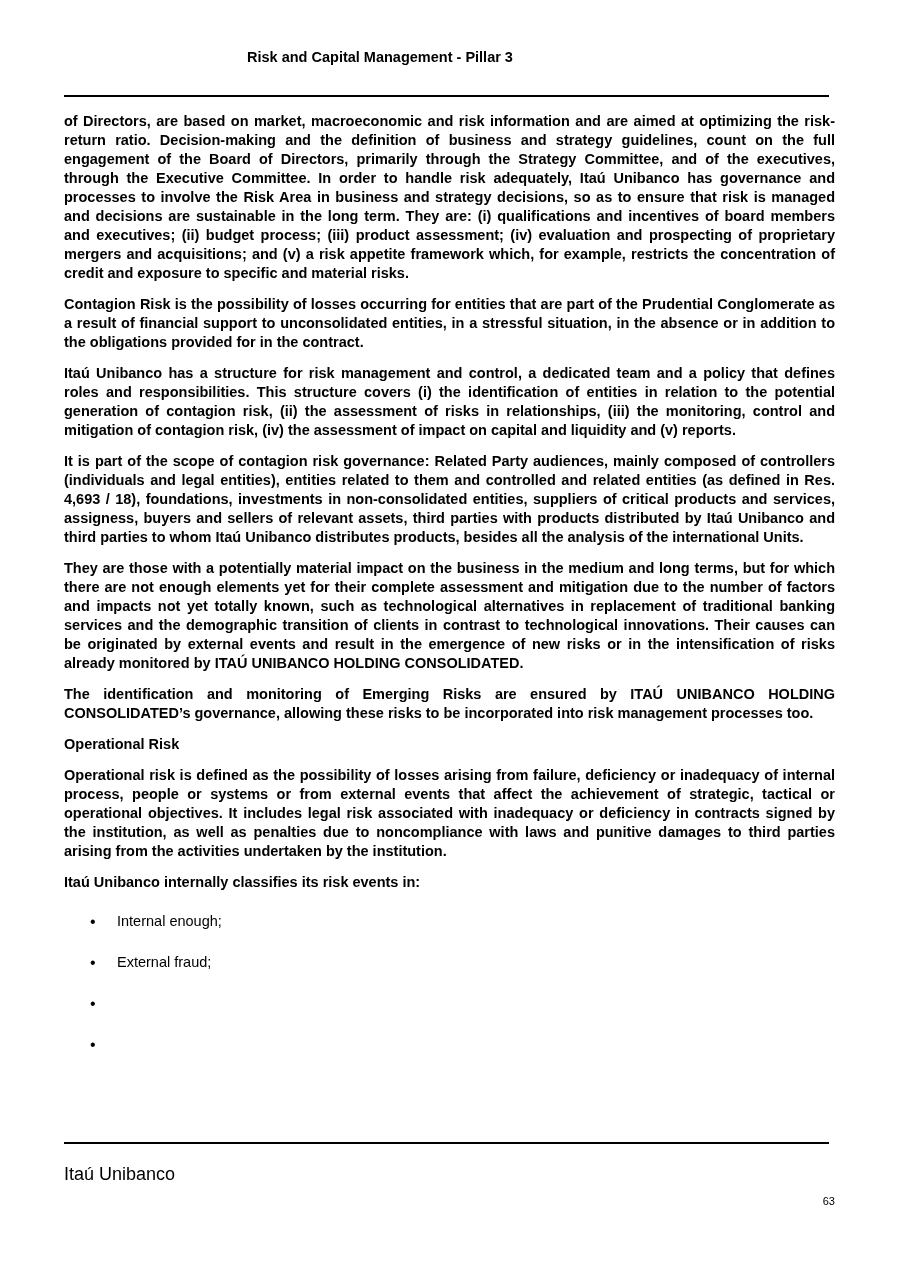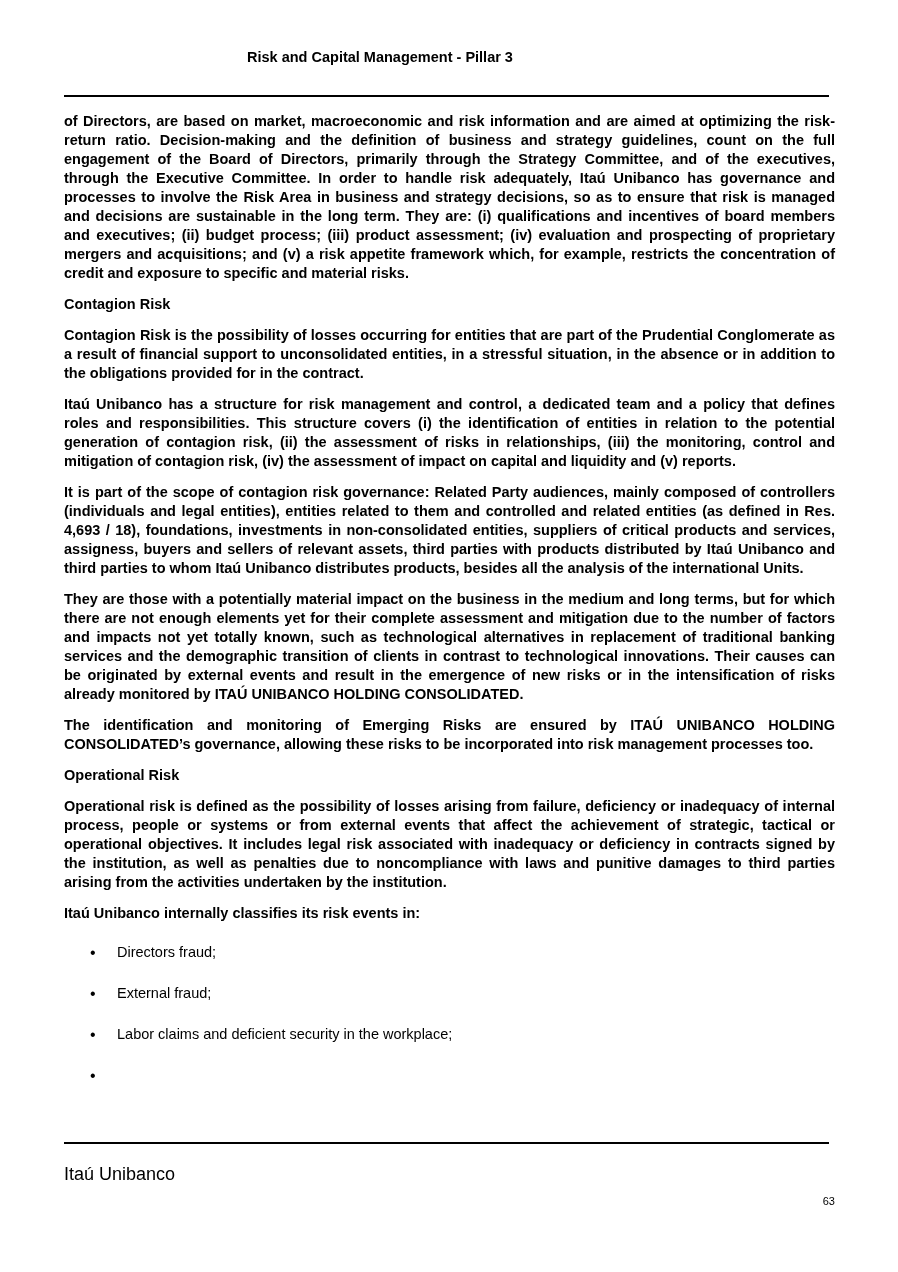--- a/index.html
+++ b/index.html
@@ -22,44 +22,42 @@
 </style>
 </head>
 <body>
 
 <div class="header-title">Risk and Capital Management - Pillar 3</div>
 <div class="rule top"></div>
 
 <div class="content">
   <p>of Directors, are based on market, macroeconomic and risk information and are aimed at optimizing the risk-return ratio. Decision-making and the definition of business and strategy guidelines, count on the full engagement of the Board of Directors, primarily through the Strategy Committee, and of the executives, through the Executive Committee. In order to handle risk adequately, Itaú Unibanco has governance and processes to involve the Risk Area in business and strategy decisions, so as to ensure that risk is managed and decisions are sustainable in the long term. They are: (i) qualifications and incentives of board members and executives; (ii) budget process; (iii) product assessment; (iv) evaluation and prospecting of proprietary mergers and acquisitions; and (v) a risk appetite framework which, for example, restricts the concentration of credit and exposure to specific and material risks.</p>
 
-  <h3>Contagion Risk</h3>
   <p>Contagion Risk is the possibility of losses occurring for entities that are part of the Prudential Conglomerate as a result of financial support to unconsolidated entities, in a stressful situation, in the absence or in addition to the obligations provided for in the contract.</p>
   <p>Itaú Unibanco has a structure for risk management and control, a dedicated team and a policy that defines roles and responsibilities. This structure covers (i) the identification of entities in relation to the potential generation of contagion risk, (ii) the assessment of risks in relationships, (iii) the monitoring, control and mitigation of contagion risk, (iv) the assessment of impact on capital and liquidity and (v) reports.</p>
   <p>It is part of the scope of contagion risk governance: Related Party audiences, mainly composed of controllers (individuals and legal entities), entities related to them and controlled and related entities (as defined in Res. 4,693 / 18), foundations, investments in non-consolidated entities, suppliers of critical products and services, assigness, buyers and sellers of relevant assets, third parties with products distributed by Itaú Unibanco and third parties to whom Itaú Unibanco distributes products, besides all the analysis of the international Units.</p>
 
   <p>They are those with a potentially material impact on the business in the medium and long terms, but for which there are not enough elements yet for their complete assessment and mitigation due to the number of factors and impacts not yet totally known, such as technological alternatives in replacement of traditional banking services and the demographic transition of clients in contrast to technological innovations. Their causes can be originated by external events and result in the emergence of new risks or in the intensification of risks already monitored by ITAÚ UNIBANCO HOLDING CONSOLIDATED.</p>
   <p>The identification and monitoring of Emerging Risks are ensured by ITAÚ UNIBANCO HOLDING CONSOLIDATED’s governance, allowing these risks to be incorporated into risk management processes too.</p>
 
   <h3>Operational Risk</h3>
   <p>Operational risk is defined as the possibility of losses arising from failure, deficiency or inadequacy of internal process, people or systems or from external events that affect the achievement of strategic, tactical or operational objectives. It includes legal risk associated with inadequacy or deficiency in contracts signed by the institution, as well as penalties due to noncompliance with laws and punitive damages to third parties arising from the activities undertaken by the institution.</p>
   <p style="margin-bottom:20px;">Itaú Unibanco internally classifies its risk events in:</p>
 
   <ul class="bullets">
     <li>
       <span class="dot">•</span>
-      <span>Directors fraud;</span>
+      <span>Internal enough;</span>
     </li>
     <li>
       <span class="dot">•</span>
       <span>External fraud;</span>
     </li>
     <li>
       <span class="dot">•</span>
-      <span>Labor claims and deficient security in the workplace;</span>
     </li>
     <li>
       <span class="dot">•</span>
     </li>
   </ul>
 </div>
 
 <div class="rule bottom"></div>
 <div class="footer-brand">Itaú Unibanco</div>
 <div class="page-number">63</div>

